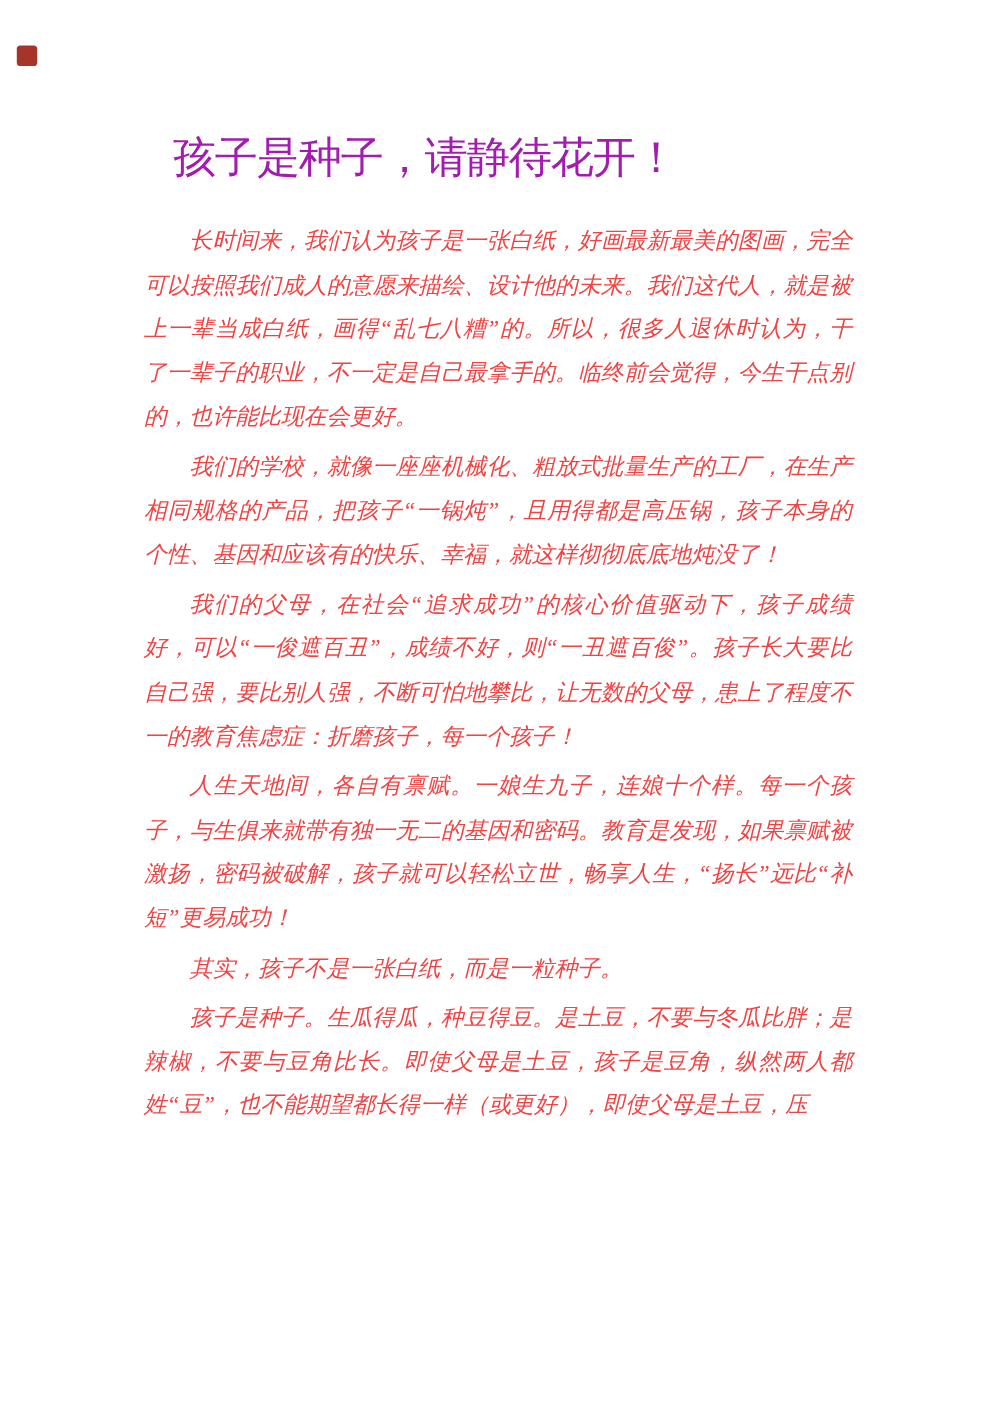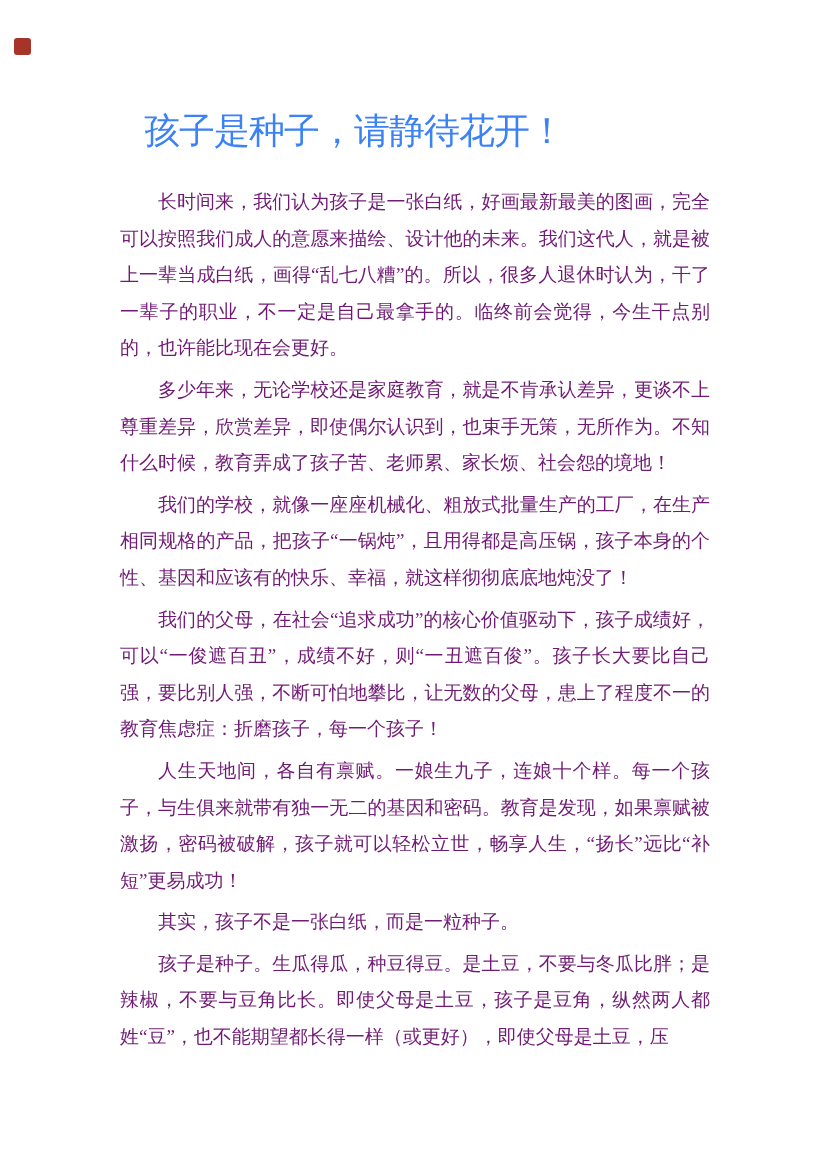--- a/index.html
+++ b/index.html
@@ -30,44 +30,44 @@
     top: 0;
     width: 590px;
     padding-top: 107px;
   }
   .doc-title {
     margin: 0 0 29px 0;
     padding-left: 24px;
     font-size: 36px;
     font-weight: normal;
     letter-spacing: -1px;
-    color: #3b82f6;
+    color: #a21caf;
     line-height: 48px;
     white-space: nowrap;
   }
   .para {
     margin: 0 0 5px 0;
     font-size: 19px;
     line-height: 36.6px;
-    color: #701a75;
+    color: #ef4444;
     text-align: justify;
     text-indent: 2em;
     word-break: normal;
+    font-style: italic;
   }
 </style>
 </head>
 <body>
 
 <div class="page">
   <span class="marker-icon" style="background: rgb(166, 52, 41);"></span>
   <div class="content">
     <h1 class="doc-title">孩子是种子，请静待花开！</h1>
     <div id="paragraphs">
         <p class="para">长时间来，我们认为孩子是一张白纸，好画最新最美的图画，完全可以按照我们成人的意愿来描绘、设计他的未来。我们这代人，就是被上一辈当成白纸，画得“乱七八糟”的。所以，很多人退休时认为，干了一辈子的职业，不一定是自己最拿手的。临终前会觉得，今生干点别的，也许能比现在会更好。</p>
-        <p class="para">多少年来，无论学校还是家庭教育，就是不肯承认差异，更谈不上尊重差异，欣赏差异，即使偶尔认识到，也束手无策，无所作为。不知什么时候，教育弄成了孩子苦、老师累、家长烦、社会怨的境地！</p>
         <p class="para">我们的学校，就像一座座机械化、粗放式批量生产的工厂，在生产相同规格的产品，把孩子“一锅炖”，且用得都是高压锅，孩子本身的个性、基因和应该有的快乐、幸福，就这样彻彻底底地炖没了！</p>
         <p class="para">我们的父母，在社会“追求成功”的核心价值驱动下，孩子成绩好，可以“一俊遮百丑”，成绩不好，则“一丑遮百俊”。孩子长大要比自己强，要比别人强，不断可怕地攀比，让无数的父母，患上了程度不一的教育焦虑症：折磨孩子，每一个孩子！</p>
         <p class="para">人生天地间，各自有禀赋。一娘生九子，连娘十个样。每一个孩子，与生俱来就带有独一无二的基因和密码。教育是发现，如果禀赋被激扬，密码被破解，孩子就可以轻松立世，畅享人生，“扬长”远比“补短”更易成功！</p>
         <p class="para">其实，孩子不是一张白纸，而是一粒种子。</p>
         <p class="para">孩子是种子。生瓜得瓜，种豆得豆。是土豆，不要与冬瓜比胖；是辣椒，不要与豆角比长。即使父母是土豆，孩子是豆角，纵然两人都姓“豆”，也不能期望都长得一样（或更好），即使父母是土豆，压</p>
       </div>
   </div>
 </div>
 
 </body></html>

